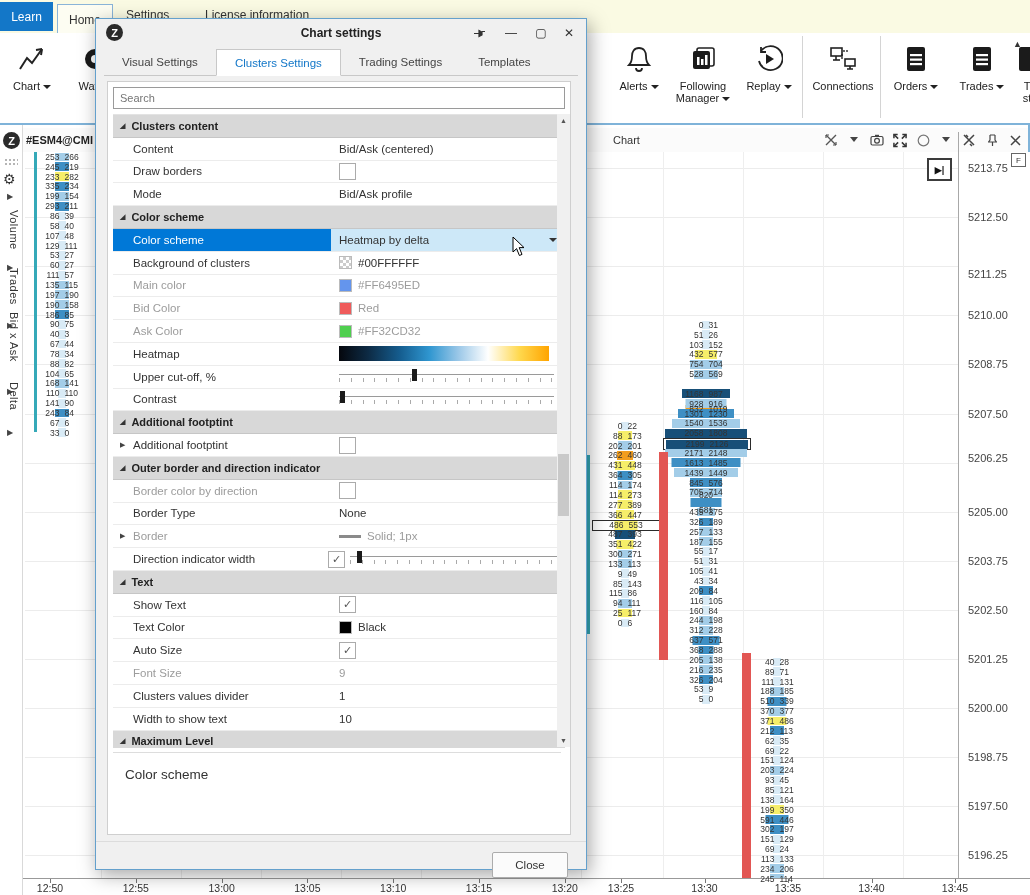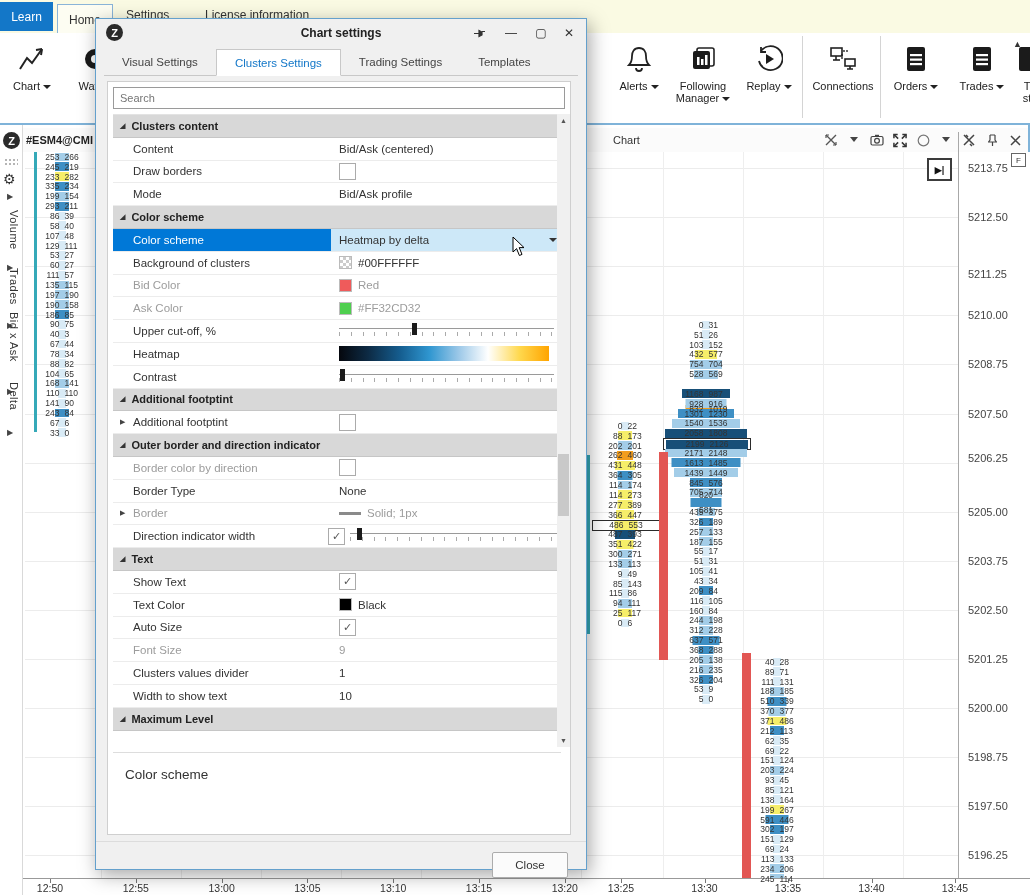--- a/index.html
+++ b/index.html
@@ -883,21 +883,21 @@
           <span class="cl-ask">121</span>
         </div>
         <div class="cl-row" style="left: 726px; top: 642.9px; width: 56px; height: 9.85px;">
           <div class="chip" style="width: 8px; background: rgb(217, 235, 246);"></div>
           <span class="cl-bid">138</span>
           <span class="cl-ask">164</span>
         </div>
         <div class="cl-row" style="left: 726px; top: 652.75px; width: 56px; height: 9.85px;">
           <div class="chip" style="width: 14px; background: rgb(246, 238, 105);"></div>
           <span class="cl-bid">199</span>
-          <span class="cl-ask">267</span>
+          <span class="cl-ask">350</span>
         </div>
         <div class="cl-row" style="left: 726px; top: 662.6px; width: 56px; height: 9.85px;">
           <div class="chip" style="width: 23px; background: rgb(62, 143, 196);"></div>
           <span class="cl-bid">591</span>
           <span class="cl-ask">446</span>
         </div>
         <div class="cl-row" style="left: 726px; top: 672.45px; width: 56px; height: 9.85px;">
           <div class="chip" style="width: 14px; background: rgb(62, 143, 196);"></div>
           <span class="cl-bid">302</span>
           <span class="cl-ask">197</span>
@@ -1019,47 +1019,54 @@
             </div>
           </div>
           <div class="g-row">
             <div class="g-label">Background of clusters</div>
             <div class="g-val">
               <div class="swatch checker"></div>
               <span>#00FFFFFF</span>
             </div>
           </div>
           <div class="g-row dis">
+            <div class="g-label">Main color</div>
+            <div class="g-val">
+              <div class="swatch" style="background: rgb(100, 149, 237);"></div>
+              <span>#FF6495ED</span>
+            </div>
+          </div>
+          <div class="g-row dis">
             <div class="g-label">Bid Color</div>
             <div class="g-val">
               <div class="swatch" style="background: rgb(239, 91, 91);"></div>
               <span>Red</span>
             </div>
           </div>
           <div class="g-row dis">
             <div class="g-label">Ask Color</div>
             <div class="g-val">
               <div class="swatch" style="background: rgb(79, 207, 79);"></div>
               <span>#FF32CD32</span>
+            </div>
+          </div>
+          <div class="g-row">
+            <div class="g-label">Heatmap</div>
+            <div class="g-val">
+              <div class="gradbar" style="background: linear-gradient(90deg, rgb(5, 7, 13) 0%, rgb(13, 43, 69) 14%, rgb(21, 93, 143) 29%, rgb(47, 150, 208) 43%, rgb(156, 200, 232) 57%, rgb(255, 255, 255) 71%, rgb(255, 216, 77) 86%, rgb(255, 164, 0) 100%);"></div>
             </div>
           </div>
           <div class="g-row">
             <div class="g-label">Upper cut-off, %</div>
             <div class="g-val">
               <div class="sldwrap">
                 <div class="sld-track"></div>
                 <div class="sld-ticks"></div>
                 <div class="sld-thumb" style="left: calc(35% - 2px);"></div>
               </div>
-            </div>
-          </div>
-          <div class="g-row">
-            <div class="g-label">Heatmap</div>
-            <div class="g-val">
-              <div class="gradbar" style="background: linear-gradient(90deg, rgb(5, 7, 13) 0%, rgb(13, 43, 69) 14%, rgb(21, 93, 143) 29%, rgb(47, 150, 208) 43%, rgb(156, 200, 232) 57%, rgb(255, 255, 255) 71%, rgb(255, 216, 77) 86%, rgb(255, 164, 0) 100%);"></div>
             </div>
           </div>
           <div class="g-row">
             <div class="g-label">Contrast</div>
             <div class="g-val">
               <div class="sldwrap">
                 <div class="sld-track"></div>
                 <div class="sld-ticks"></div>
                 <div class="sld-thumb" style="left: calc(1.5% - 2px);"></div>
               </div>

